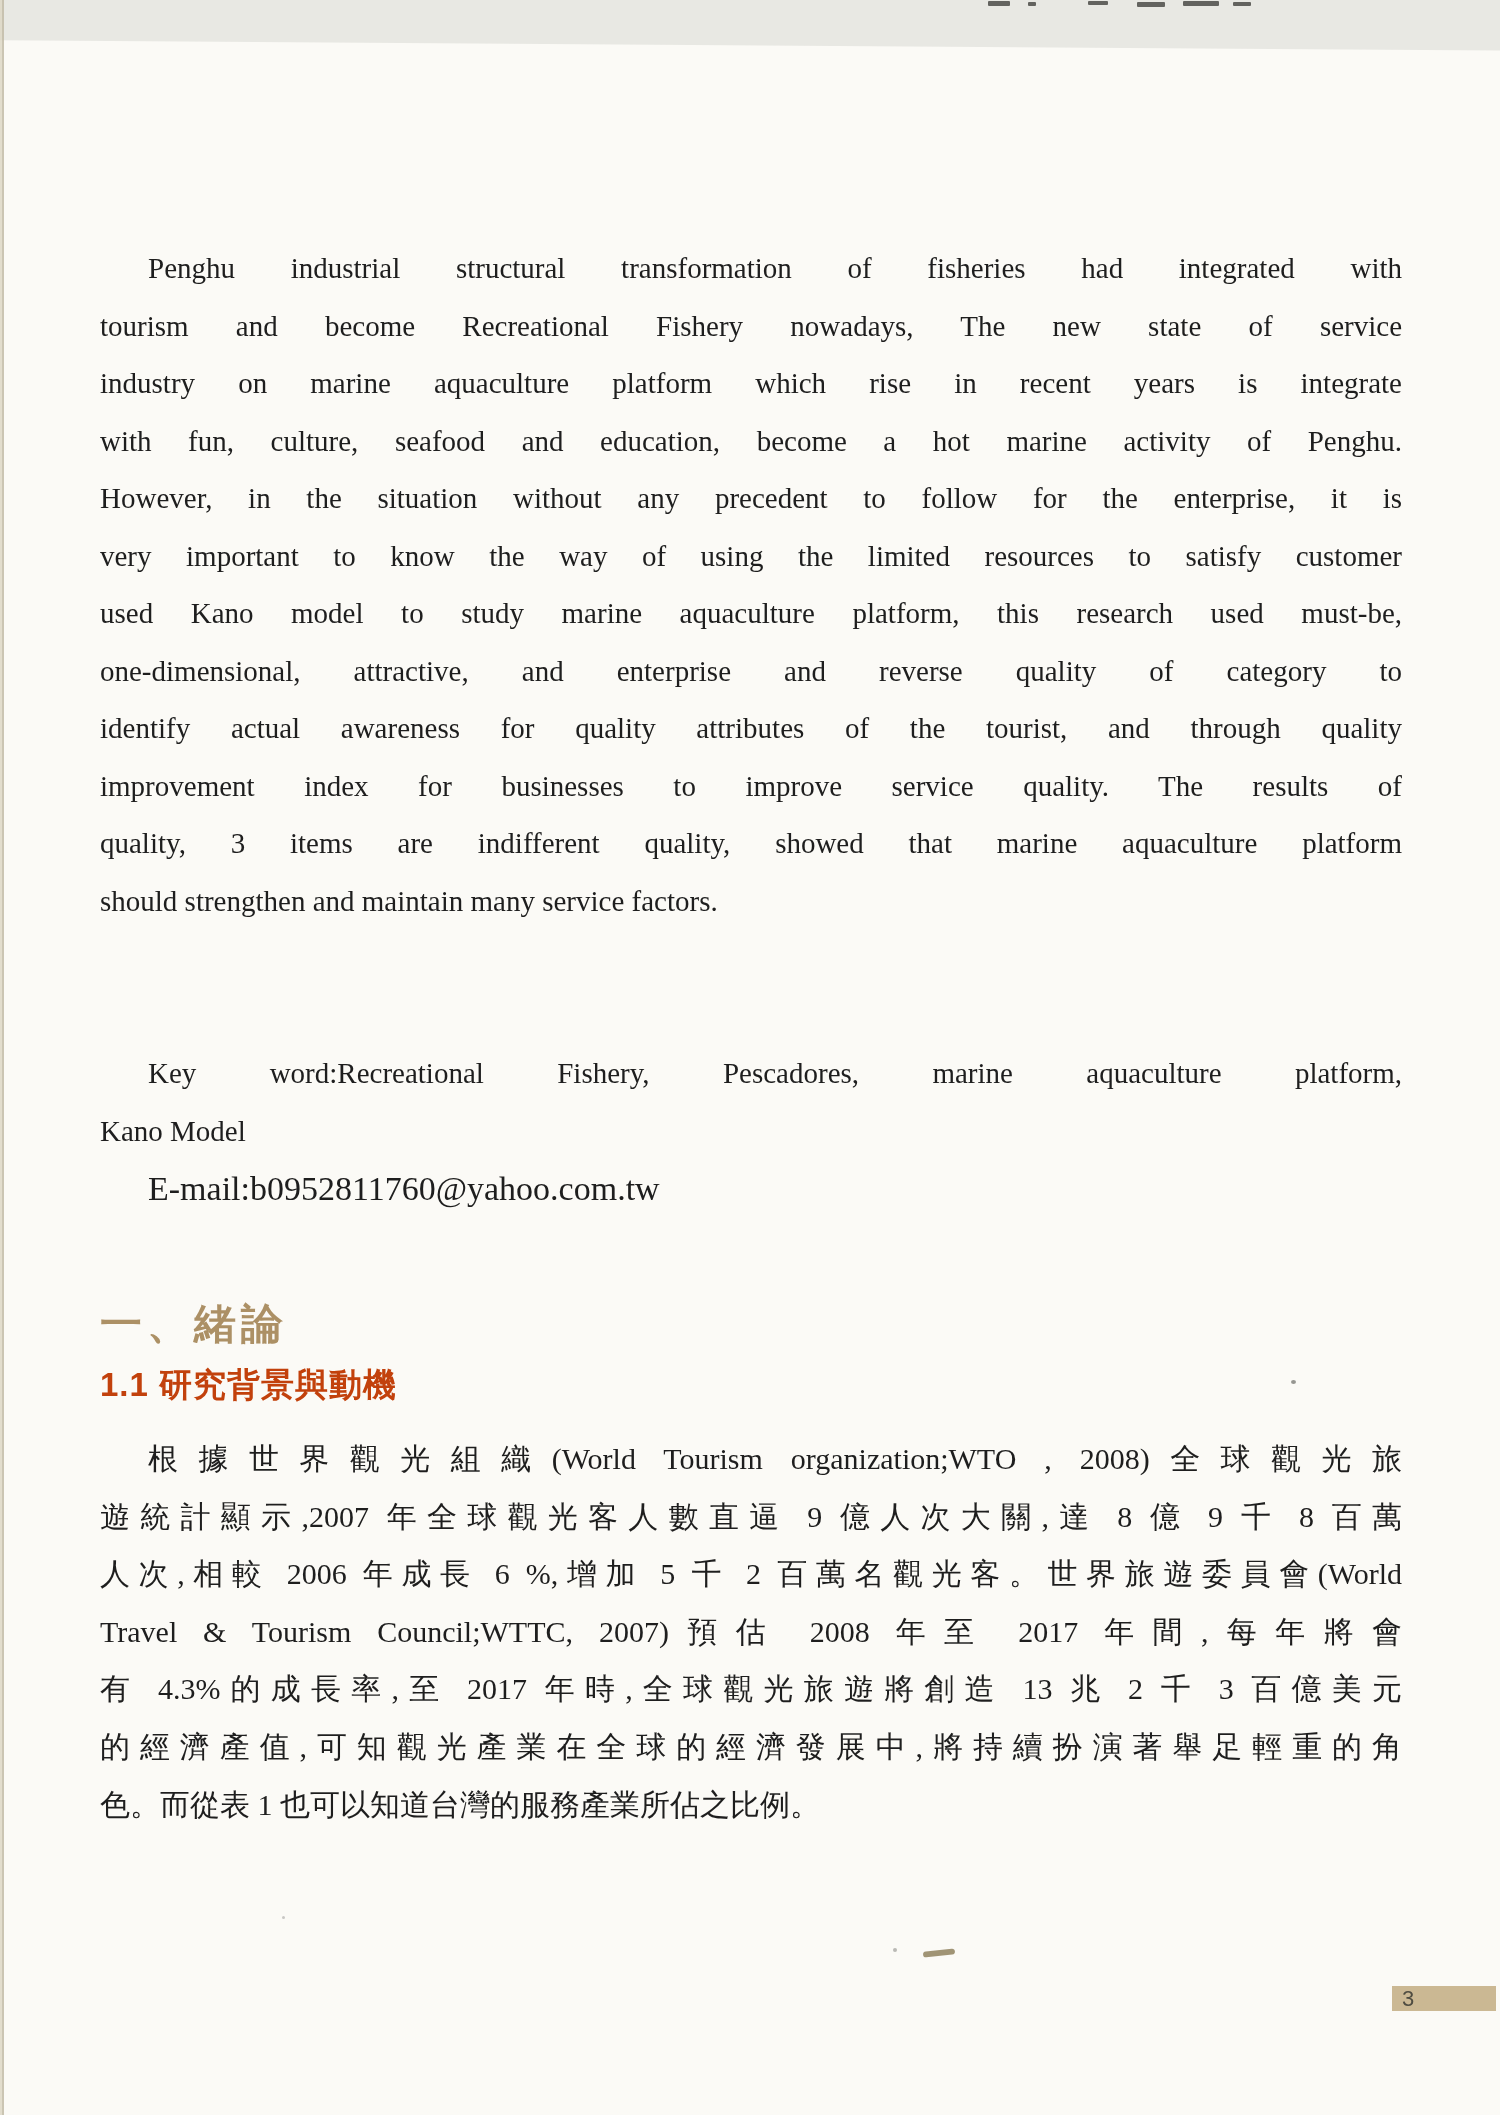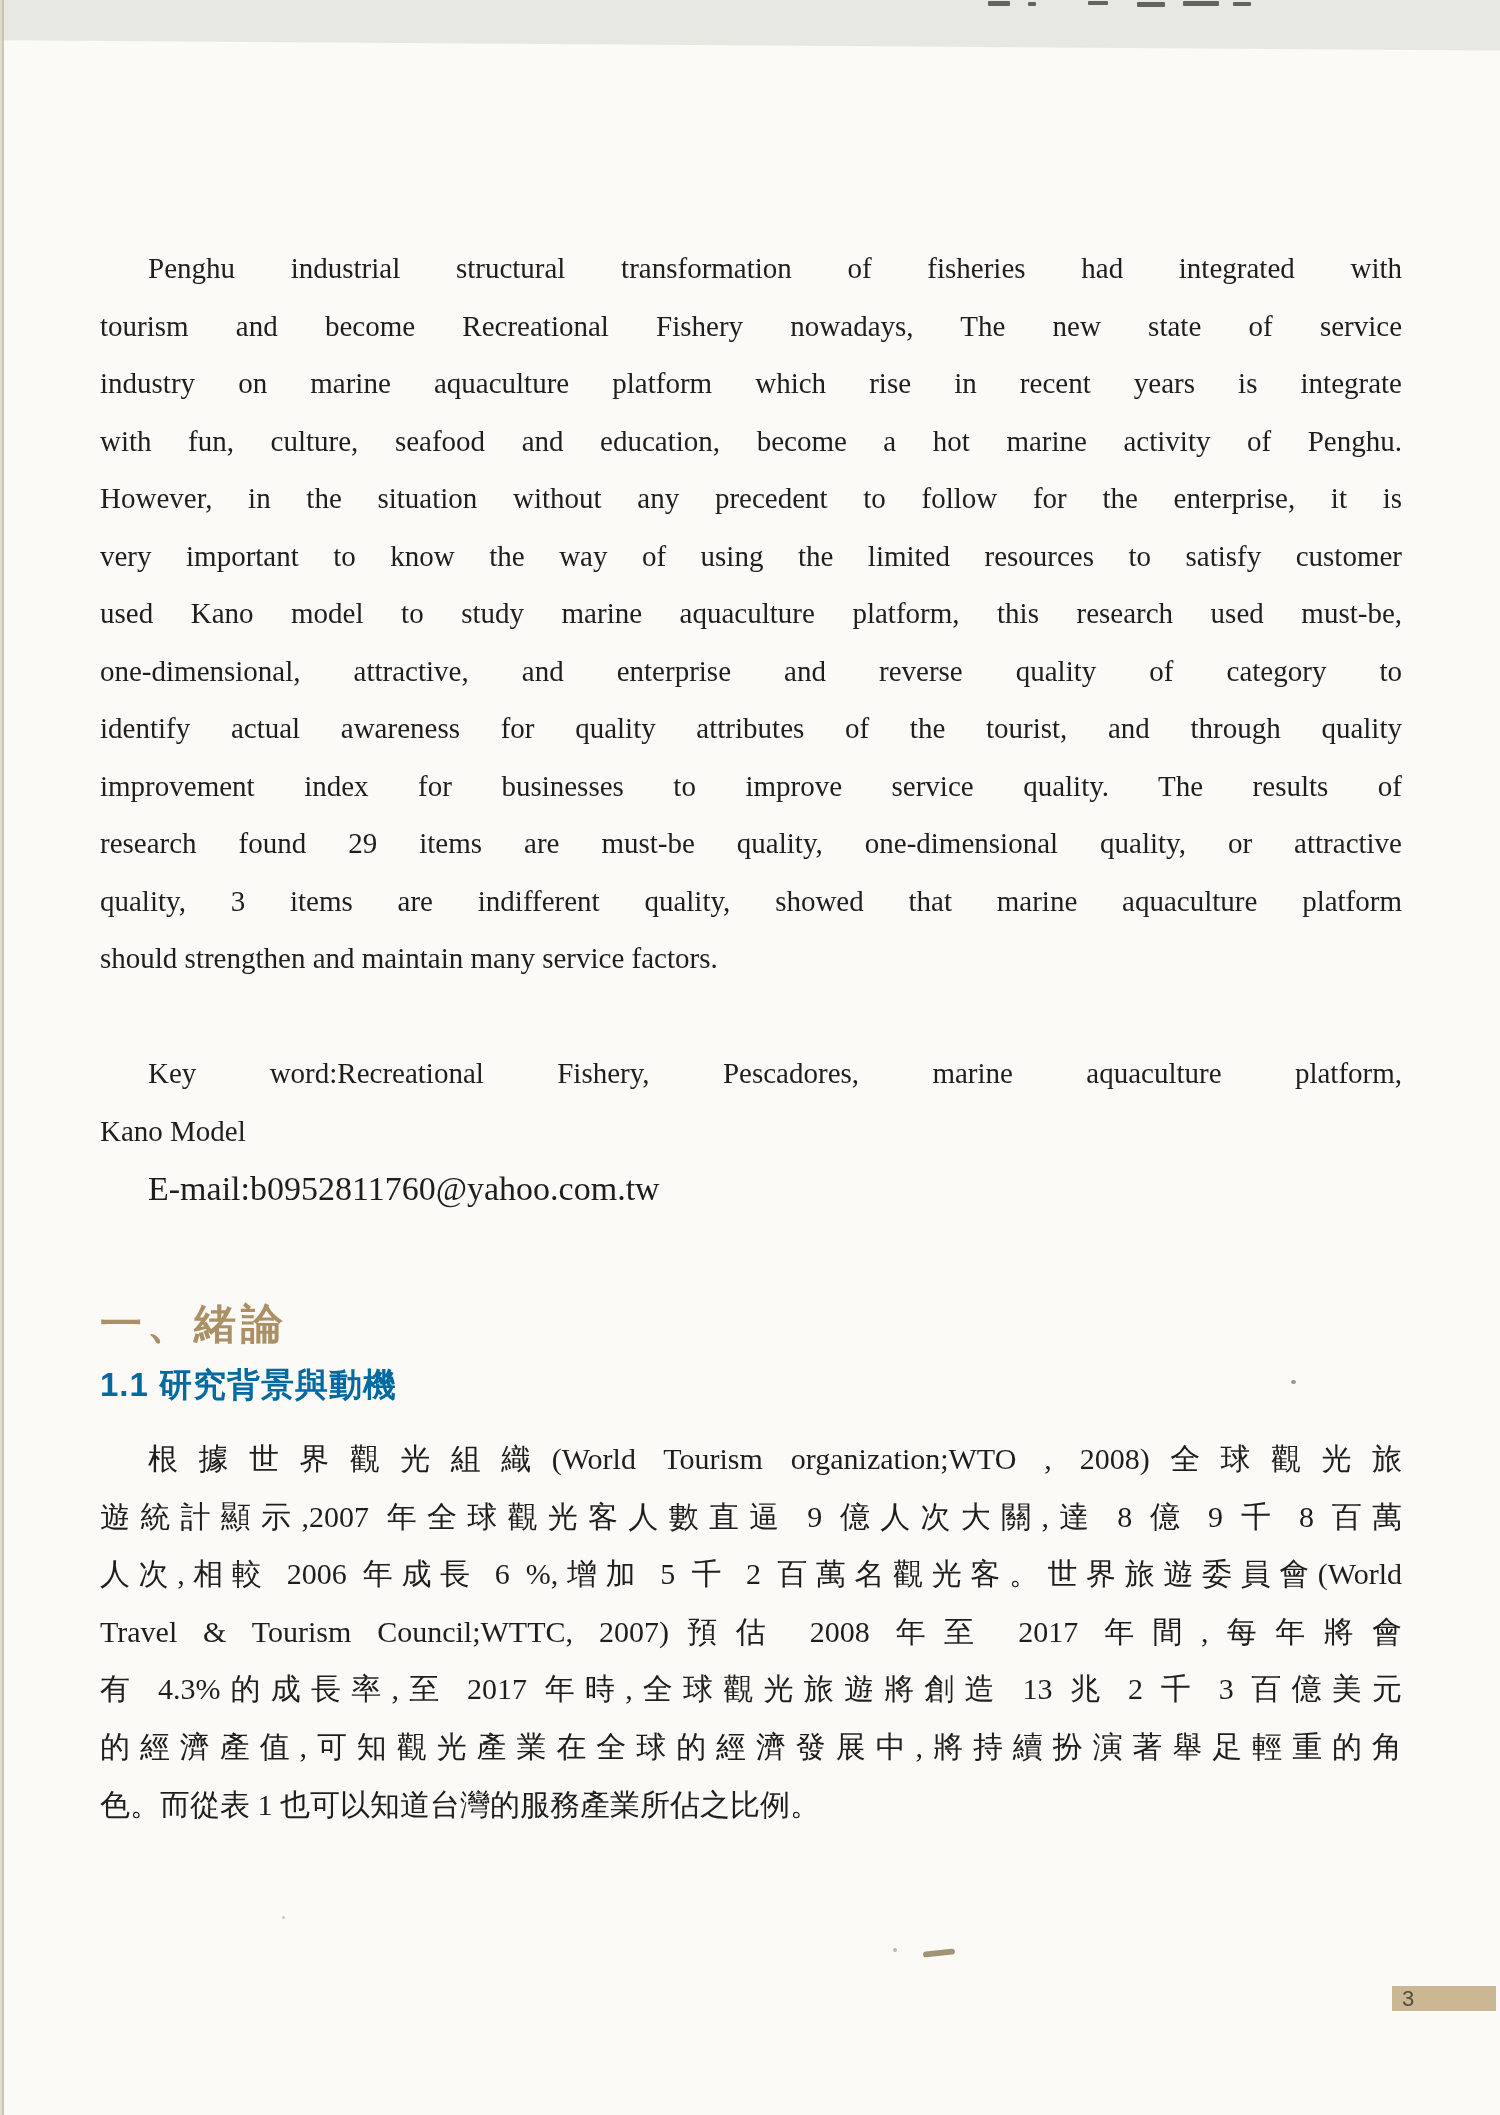--- a/index.html
+++ b/index.html
@@ -45,21 +45,21 @@
   .line.last{text-align-last:left;}
 
   .section-heading{
     position:absolute;left:100px;top:1298px;
     font-family:"Liberation Sans", sans-serif;font-weight:bold;
     font-size:42px;line-height:52px;color:#ac9065;letter-spacing:5px;
   }
   .subsection-heading{
     position:absolute;left:100px;top:1364px;
     font-family:"Liberation Sans", sans-serif;font-weight:bold;
-    font-size:33px;line-height:42px;color:#0369a1;letter-spacing:1px;
+    font-size:33px;line-height:42px;color:#c2410c;letter-spacing:1px;
   }
   .intro{top:1430px;font-size:30px;line-height:57.6px;}
 
   .page-num-box{
     position:absolute;left:1392px;top:1986px;width:104px;height:25px;
     background:#cbb893;box-sizing:border-box;padding-left:10px;
     font-family:"Liberation Sans", sans-serif;font-size:22px;line-height:25px;
     color:#4f4c41;
   }
 </style>
@@ -83,21 +83,20 @@
     <div class="line first">Penghu industrial structural transformation of fisheries had integrated with</div>
     <div class="line">tourism and become Recreational Fishery nowadays, The new state of service</div>
     <div class="line">industry on marine aquaculture platform which rise in recent years is integrate</div>
     <div class="line">with fun, culture, seafood and education, become a hot marine activity of Penghu.</div>
     <div class="line">However, in the situation without any precedent to follow for the enterprise, it is</div>
     <div class="line">very important to know the way of using the limited resources to satisfy customer</div>
     <div class="line">used Kano model to study marine aquaculture platform, this research used must-be,</div>
     <div class="line">one-dimensional, attractive, and enterprise and reverse quality of category to</div>
     <div class="line">identify actual awareness for quality attributes of the tourist, and through quality</div>
     <div class="line">improvement index for businesses to improve service quality. The results of</div>
-    <div class="line">research found 29 items are must-be quality, one-dimensional quality, or attractive</div>
     <div class="line">quality, 3 items are indifferent quality, showed that marine aquaculture platform</div>
     <div class="line last">should strengthen and maintain many service factors.</div>
   </div>
 
   <div class="textblock keywords">
     <div class="line first">Key word:Recreational Fishery, Pescadores, marine aquaculture platform,</div>
     <div class="line last">Kano Model</div>
   </div>
 
   <div class="textblock email">

